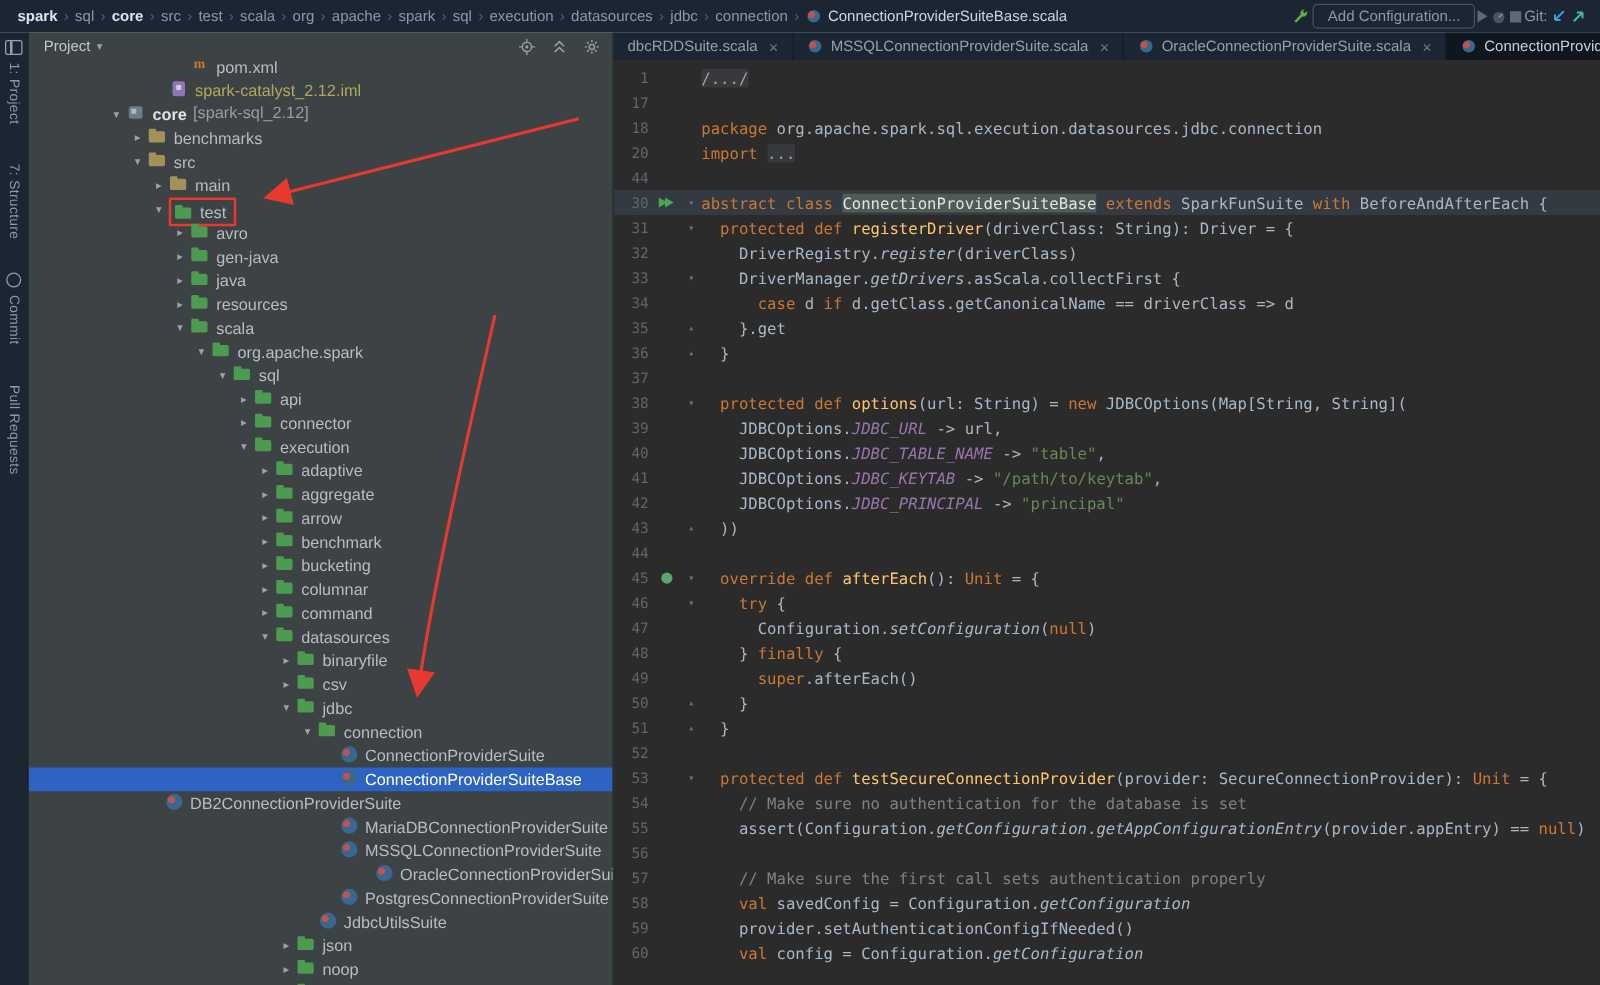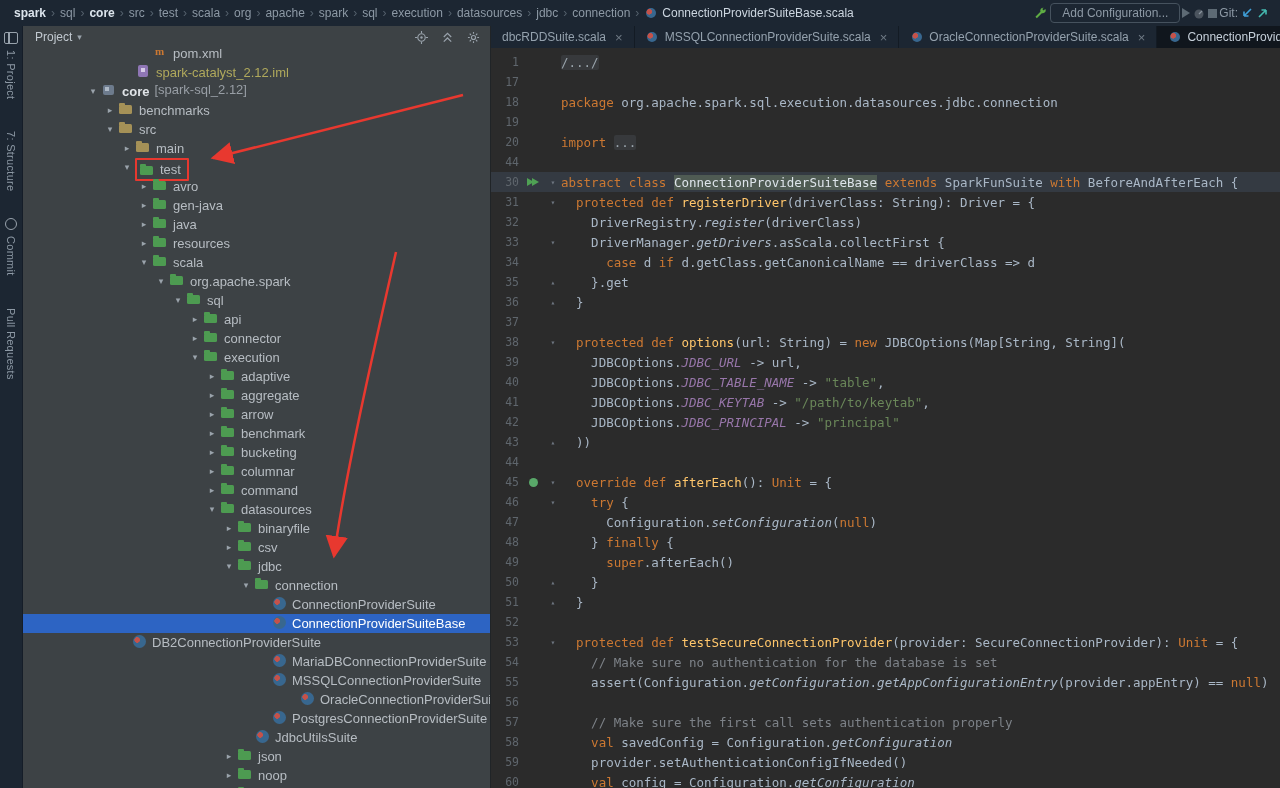--- a/index.html
+++ b/index.html
@@ -483,26 +483,20 @@
             <span class="gf"></span>
             <span class="ct"></span>
           </div>
           <div class="cl">
             <span class="num">18</span>
             <span class="gic"></span>
             <span class="gf"></span>
             <span class="ct"><span class="tk-kw">package</span><span class="tk-pl"> org.apache.spark.sql.execution.datasources.jdbc.connection</span></span>
           </div>
           <div class="cl">
-            <span class="num">19</span>
-            <span class="gic"></span>
-            <span class="gf"></span>
-            <span class="ct"></span>
-          </div>
-          <div class="cl">
             <span class="num">20</span>
             <span class="gic"></span>
             <span class="gf"></span>
             <span class="ct"><span class="tk-kw">import</span><span class="tk-pl"> </span><span class="tk-fold">...</span></span>
           </div>
           <div class="cl">
             <span class="num">44</span>
             <span class="gic"></span>
             <span class="gf"></span>
             <span class="ct"></span>

